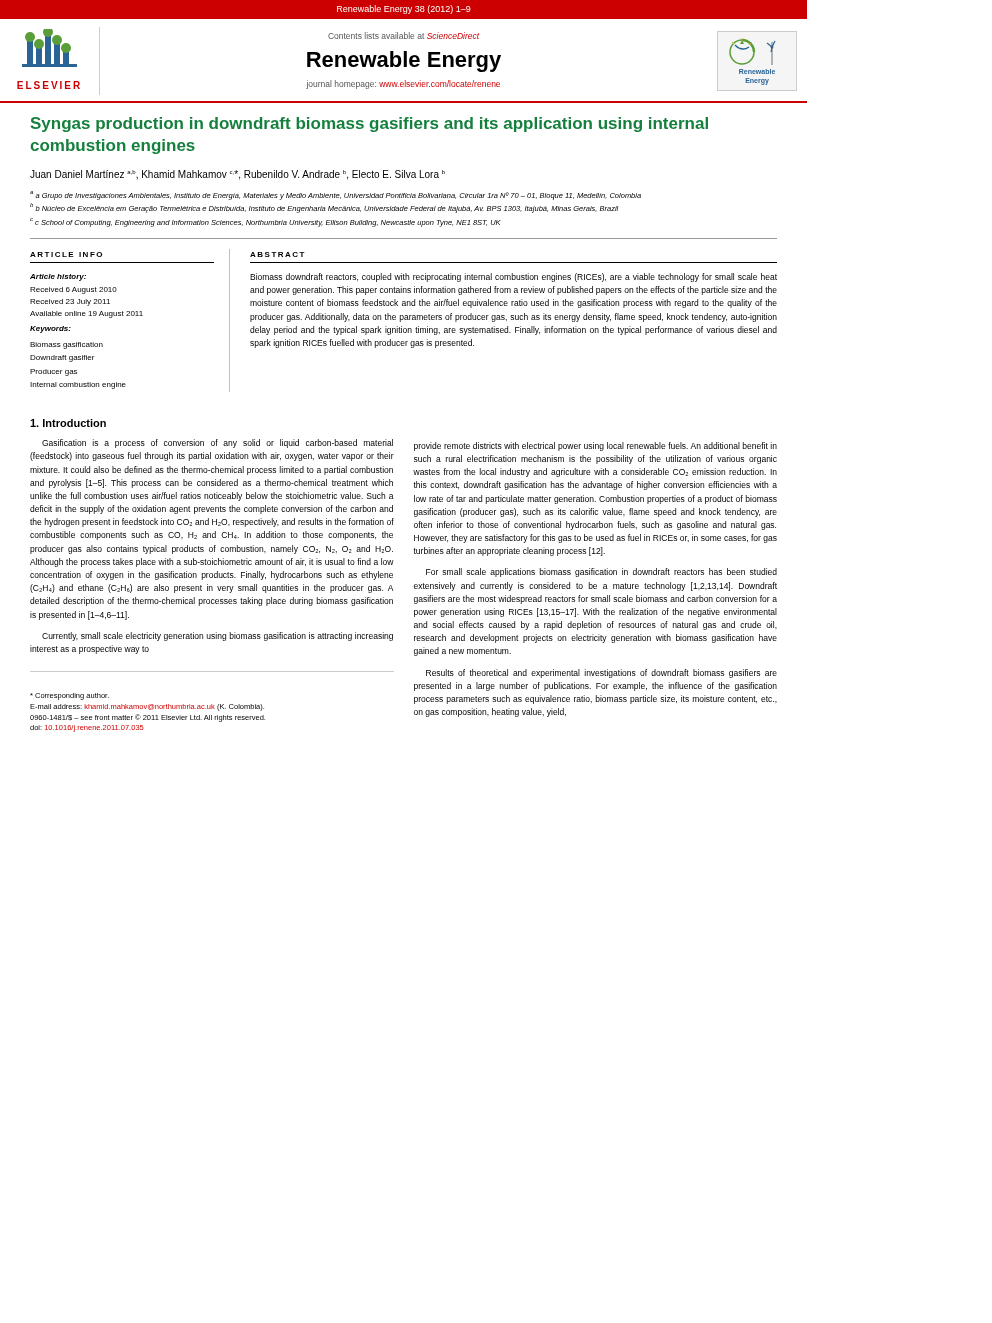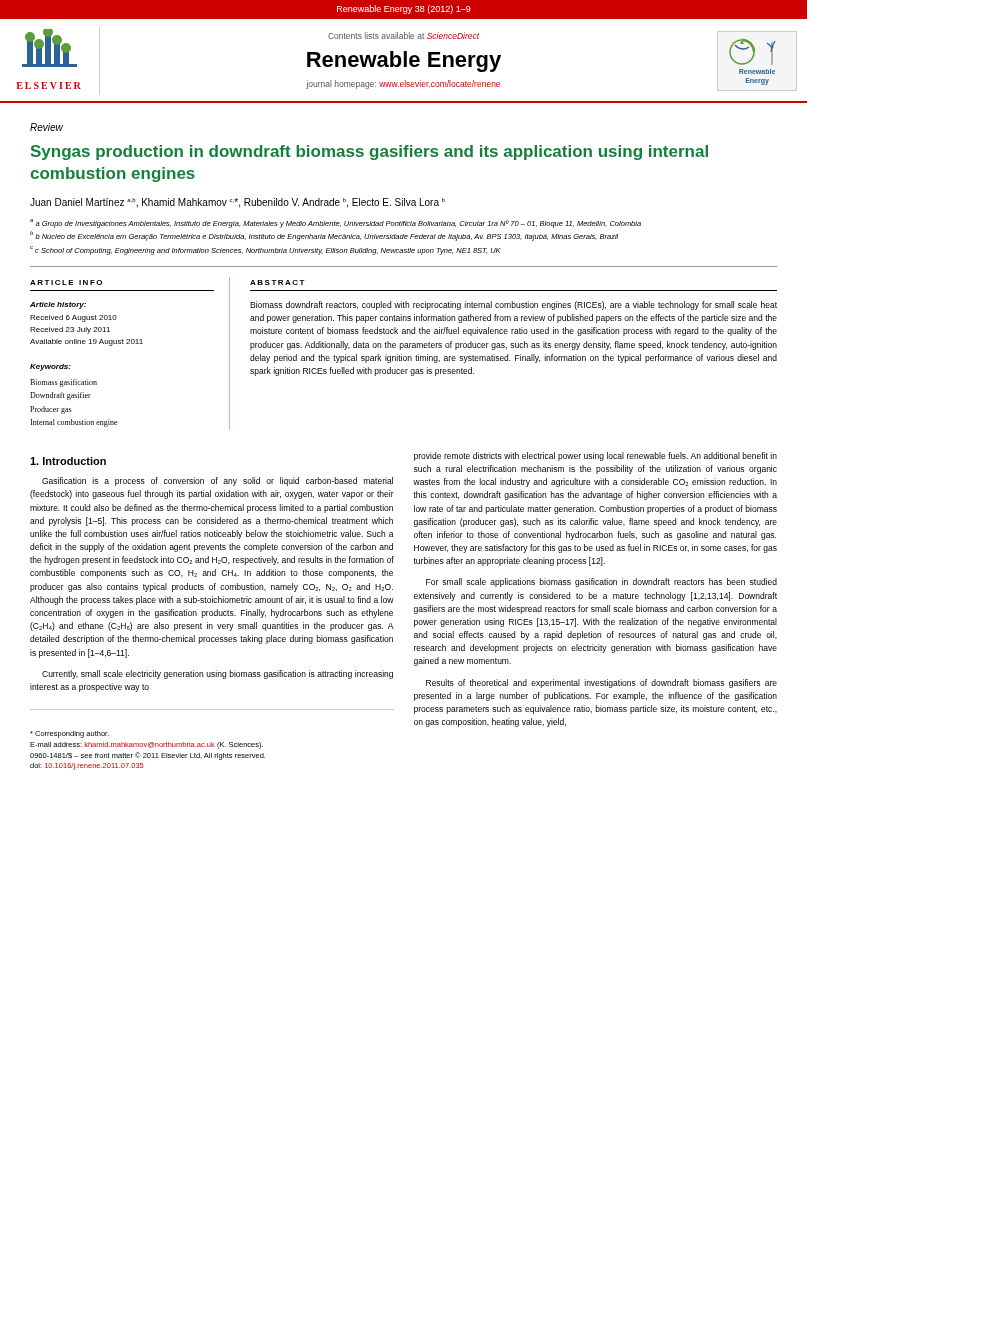--- a/index.html
+++ b/index.html
@@ -50,21 +50,21 @@
       text-align: center;
     }
 
     .elsevier-tree {
       width: 55px;
       height: 45px;
     }
 
     .elsevier-text {
       font-size: 10px;
-      font-family: Liberation Serif, serif;
+      font-family: Liberation Sans, sans-serif;
       color: #c00;
       font-weight: bold;
       letter-spacing: 2px;
     }
 
     .journal-center {
       flex: 1;
       text-align: center;
       padding: 4px 20px;
     }
@@ -209,36 +209,36 @@
       font-style: italic;
       font-weight: bold;
       margin-bottom: 2px;
       color: #000;
     }
 
     .article-info-text {
       font-size: 8px;
       font-family: Arial, sans-serif;
       color: #000;
-      margin-bottom: 13px;
+      margin-bottom: 3px;
       line-height: 1.5;
     }
 
     .keywords-label {
       font-size: 8px;
       font-family: Arial, sans-serif;
       font-style: italic;
       font-weight: bold;
       margin-bottom: 3px;
       color: #000;
     }
 
     .keyword-item {
       font-size: 8px;
-      font-family: Liberation Serif, serif;
+      font-family: Liberation Sans, sans-serif;
       color: #000;
       line-height: 1.7;
     }
 
     .abstract-text {
       font-size: 8.5px;
       font-family: Arial, sans-serif;
       color: #000;
       line-height: 1.55;
       text-align: justify;
@@ -259,20 +259,21 @@
       gap: 20px;
       margin-top: 20px;
     }
 
     .main-col-left {
       flex: 1;
     }
 
     .main-col-right {
       flex: 1;
+      margin-top: 28px;
     }
 
     .section-title {
       font-size: 11px;
       font-family: Arial, sans-serif;
       font-weight: bold;
       color: #000;
       margin-bottom: 6px;
       margin-top: 4px;
     }
@@ -381,21 +382,20 @@
           <line x1="45" y1="10" x2="40" y2="6" stroke="#2a6496" stroke-width="1.2"></line>
           <line x1="45" y1="10" x2="44" y2="15" stroke="#2a6496" stroke-width="1.2"></line>
         </svg>
         <div class="re-logo-text">Renewable<br>Energy</div>
       </div>
     </div>
   </div>
 
   <div class="article-body">
 
-    <div class="article-type">Review</div>
 
     <div class="article-title">Syngas production in downdraft biomass gasifiers and its application using internal combustion engines</div>
 
     <div class="authors">
       <span>Juan Daniel Martínez <sup>a,b</sup>, </span>
       <span>Khamid Mahkamov <sup>c,</sup>*, </span>
       <span>Rubenildo V. Andrade <sup>b</sup>, </span>
       <span>Electo E. Silva Lora <sup>b</sup></span>
     </div>
 
@@ -443,21 +443,21 @@
           <span>Introduction</span>
         </div>
         <div class="body-text indent-para">Gasification is a process of conversion of any solid or liquid carbon-based material (feedstock) into gaseous fuel through its partial oxidation with air, oxygen, water vapor or their mixture. It could also be defined as the thermo-chemical process limited to a partial combustion and pyrolysis [1–5]. This process can be considered as a thermo-chemical treatment which unlike the full combustion uses air/fuel ratios noticeably below the stoichiometric value. Such a deficit in the supply of the oxidation agent prevents the complete conversion of the carbon and the hydrogen present in feedstock into CO₂ and H₂O, respectively, and results in the formation of combustible components such as CO, H₂ and CH₄. In addition to those components, the producer gas also contains typical products of combustion, namely CO₂, N₂, O₂ and H₂O. Although the process takes place with a sub-stoichiometric amount of air, it is usual to find a low concentration of oxygen in the gasification products. Finally, hydrocarbons such as ethylene (C₂H₄) and ethane (C₂H₆) are also present in very small quantities in the producer gas. A detailed description of the thermo-chemical processes taking place during biomass gasification is presented in [1–4,6–11].</div>
         <div class="body-text indent-para">Currently, small scale electricity generation using biomass gasification is attracting increasing interest as a prospective way to</div>
 
         <div class="footnote-area">
           <div class="footnote-text">* Corresponding author.</div>
           <div class="footnote-text">
             <span>E-mail address:</span>
             <span class="link-text">khamid.mahkamov@northumbria.ac.uk</span>
-            <span>(K. Sciences).</span>
+            <span>(K. Colombia).</span>
           </div>
           <div class="doi-line">0960-1481/$ – see front matter © 2011 Elsevier Ltd. All rights reserved.</div>
           <div class="doi-line">
             <span>doi:</span>
             <span class="link-text">10.1016/j.renene.2011.07.035</span>
           </div>
         </div>
       </div>
 
       <div class="main-col-right">

